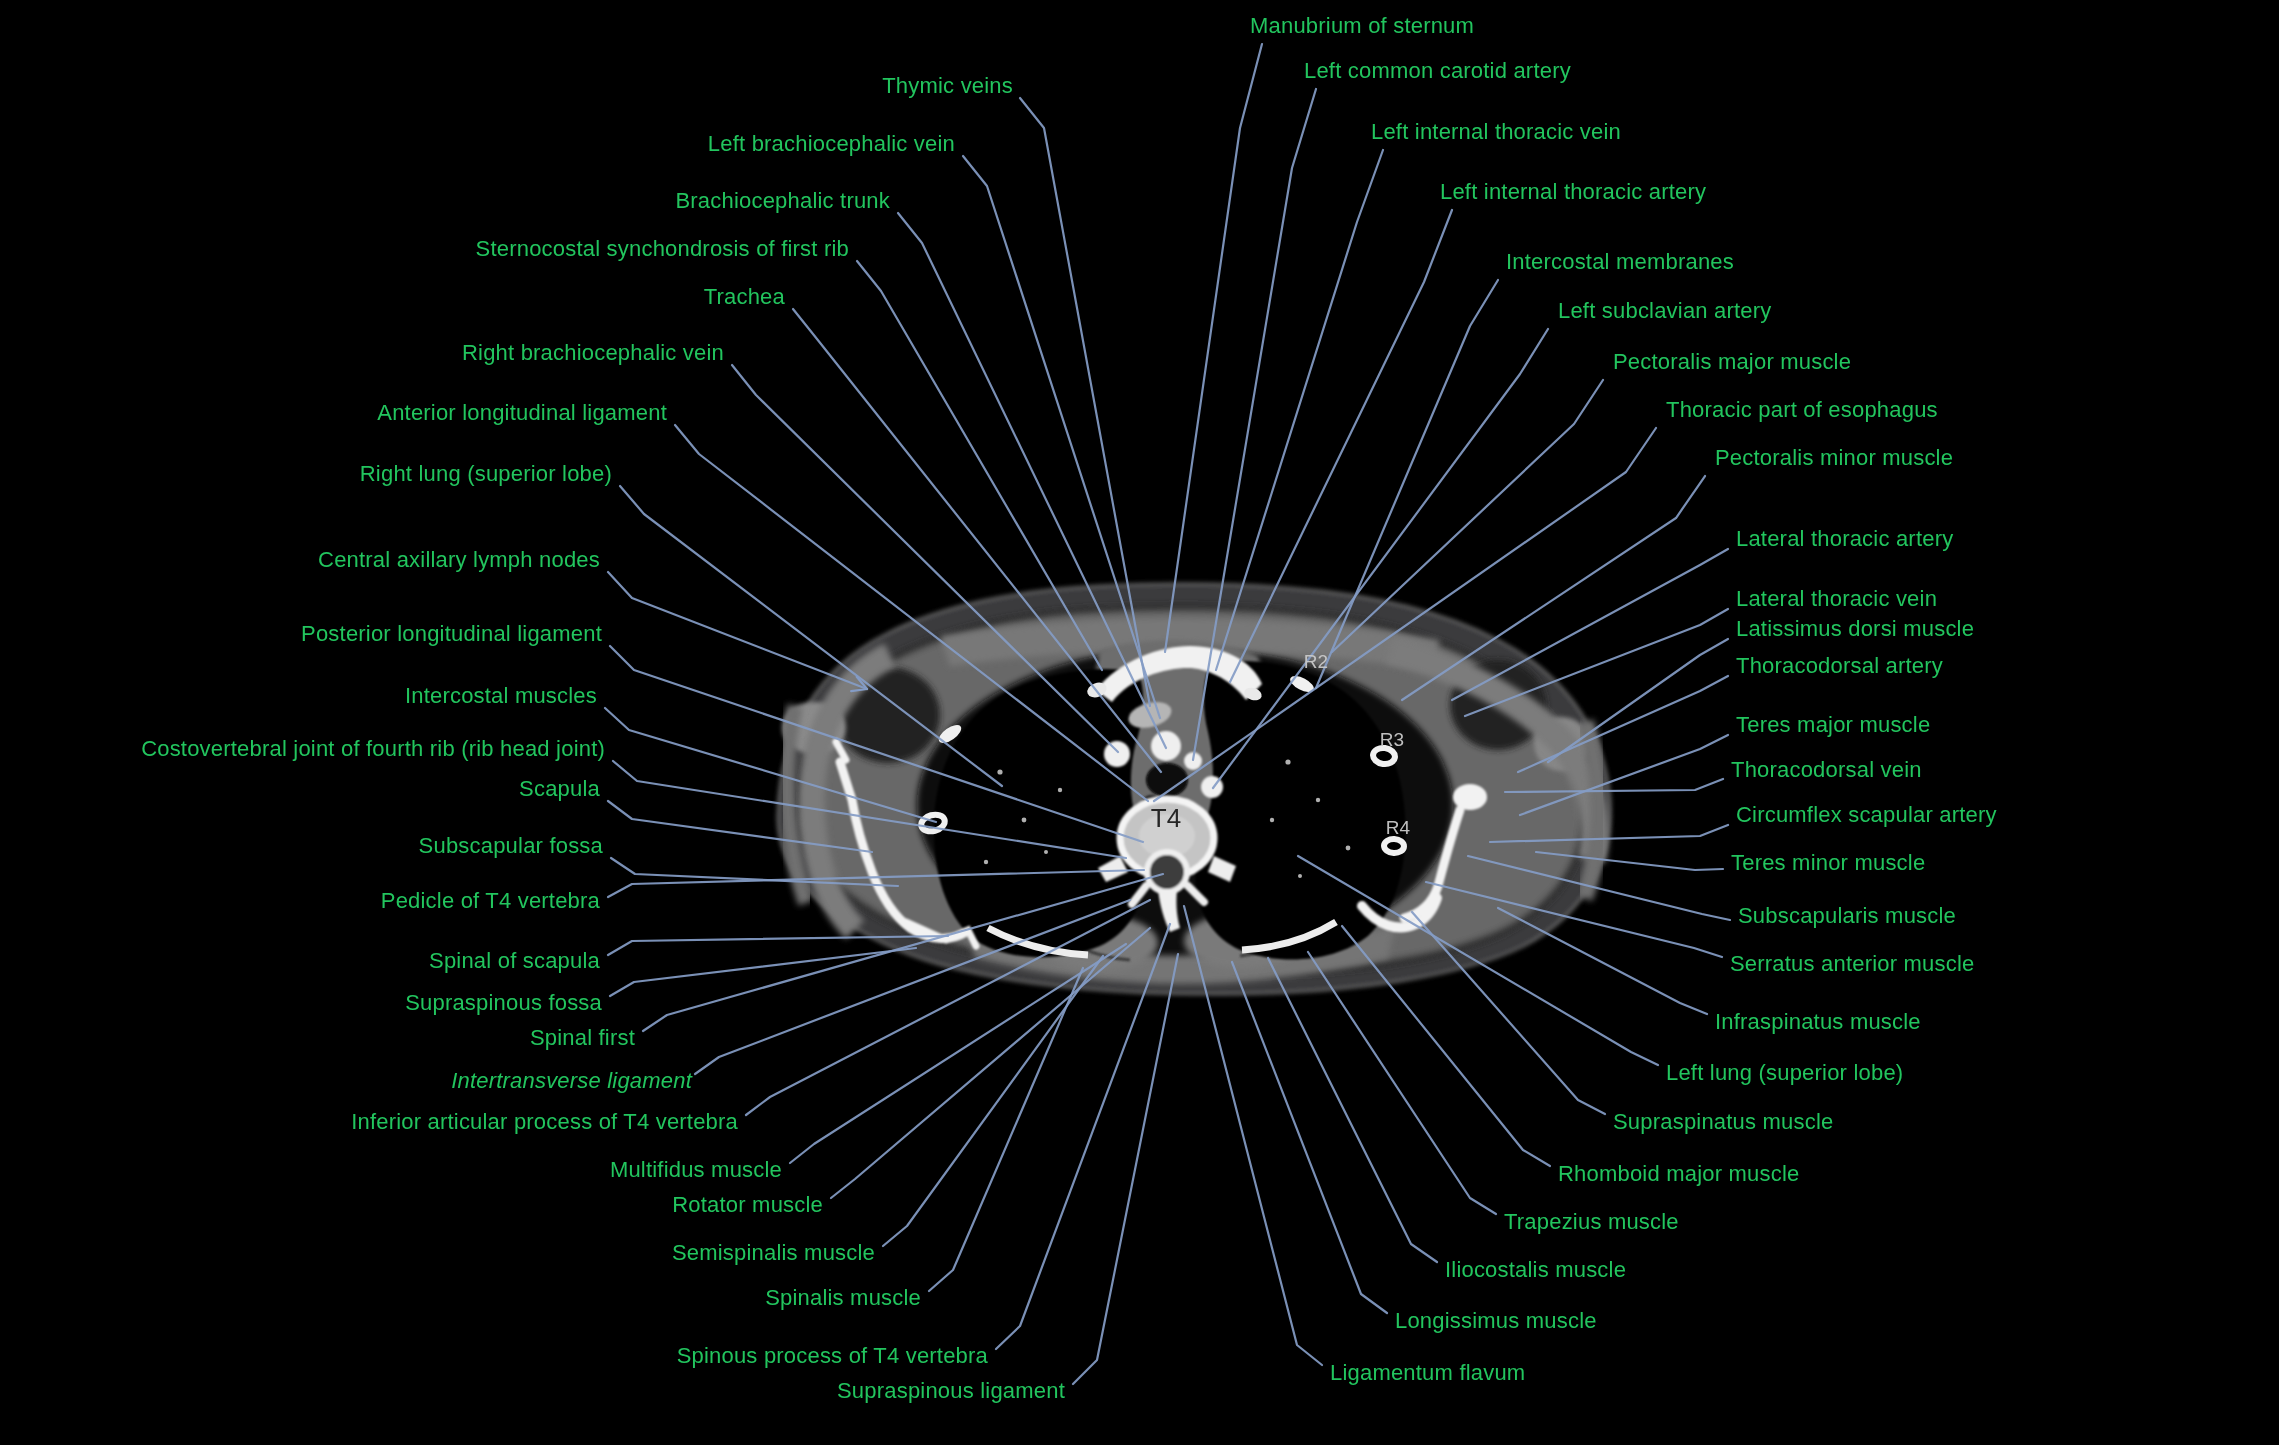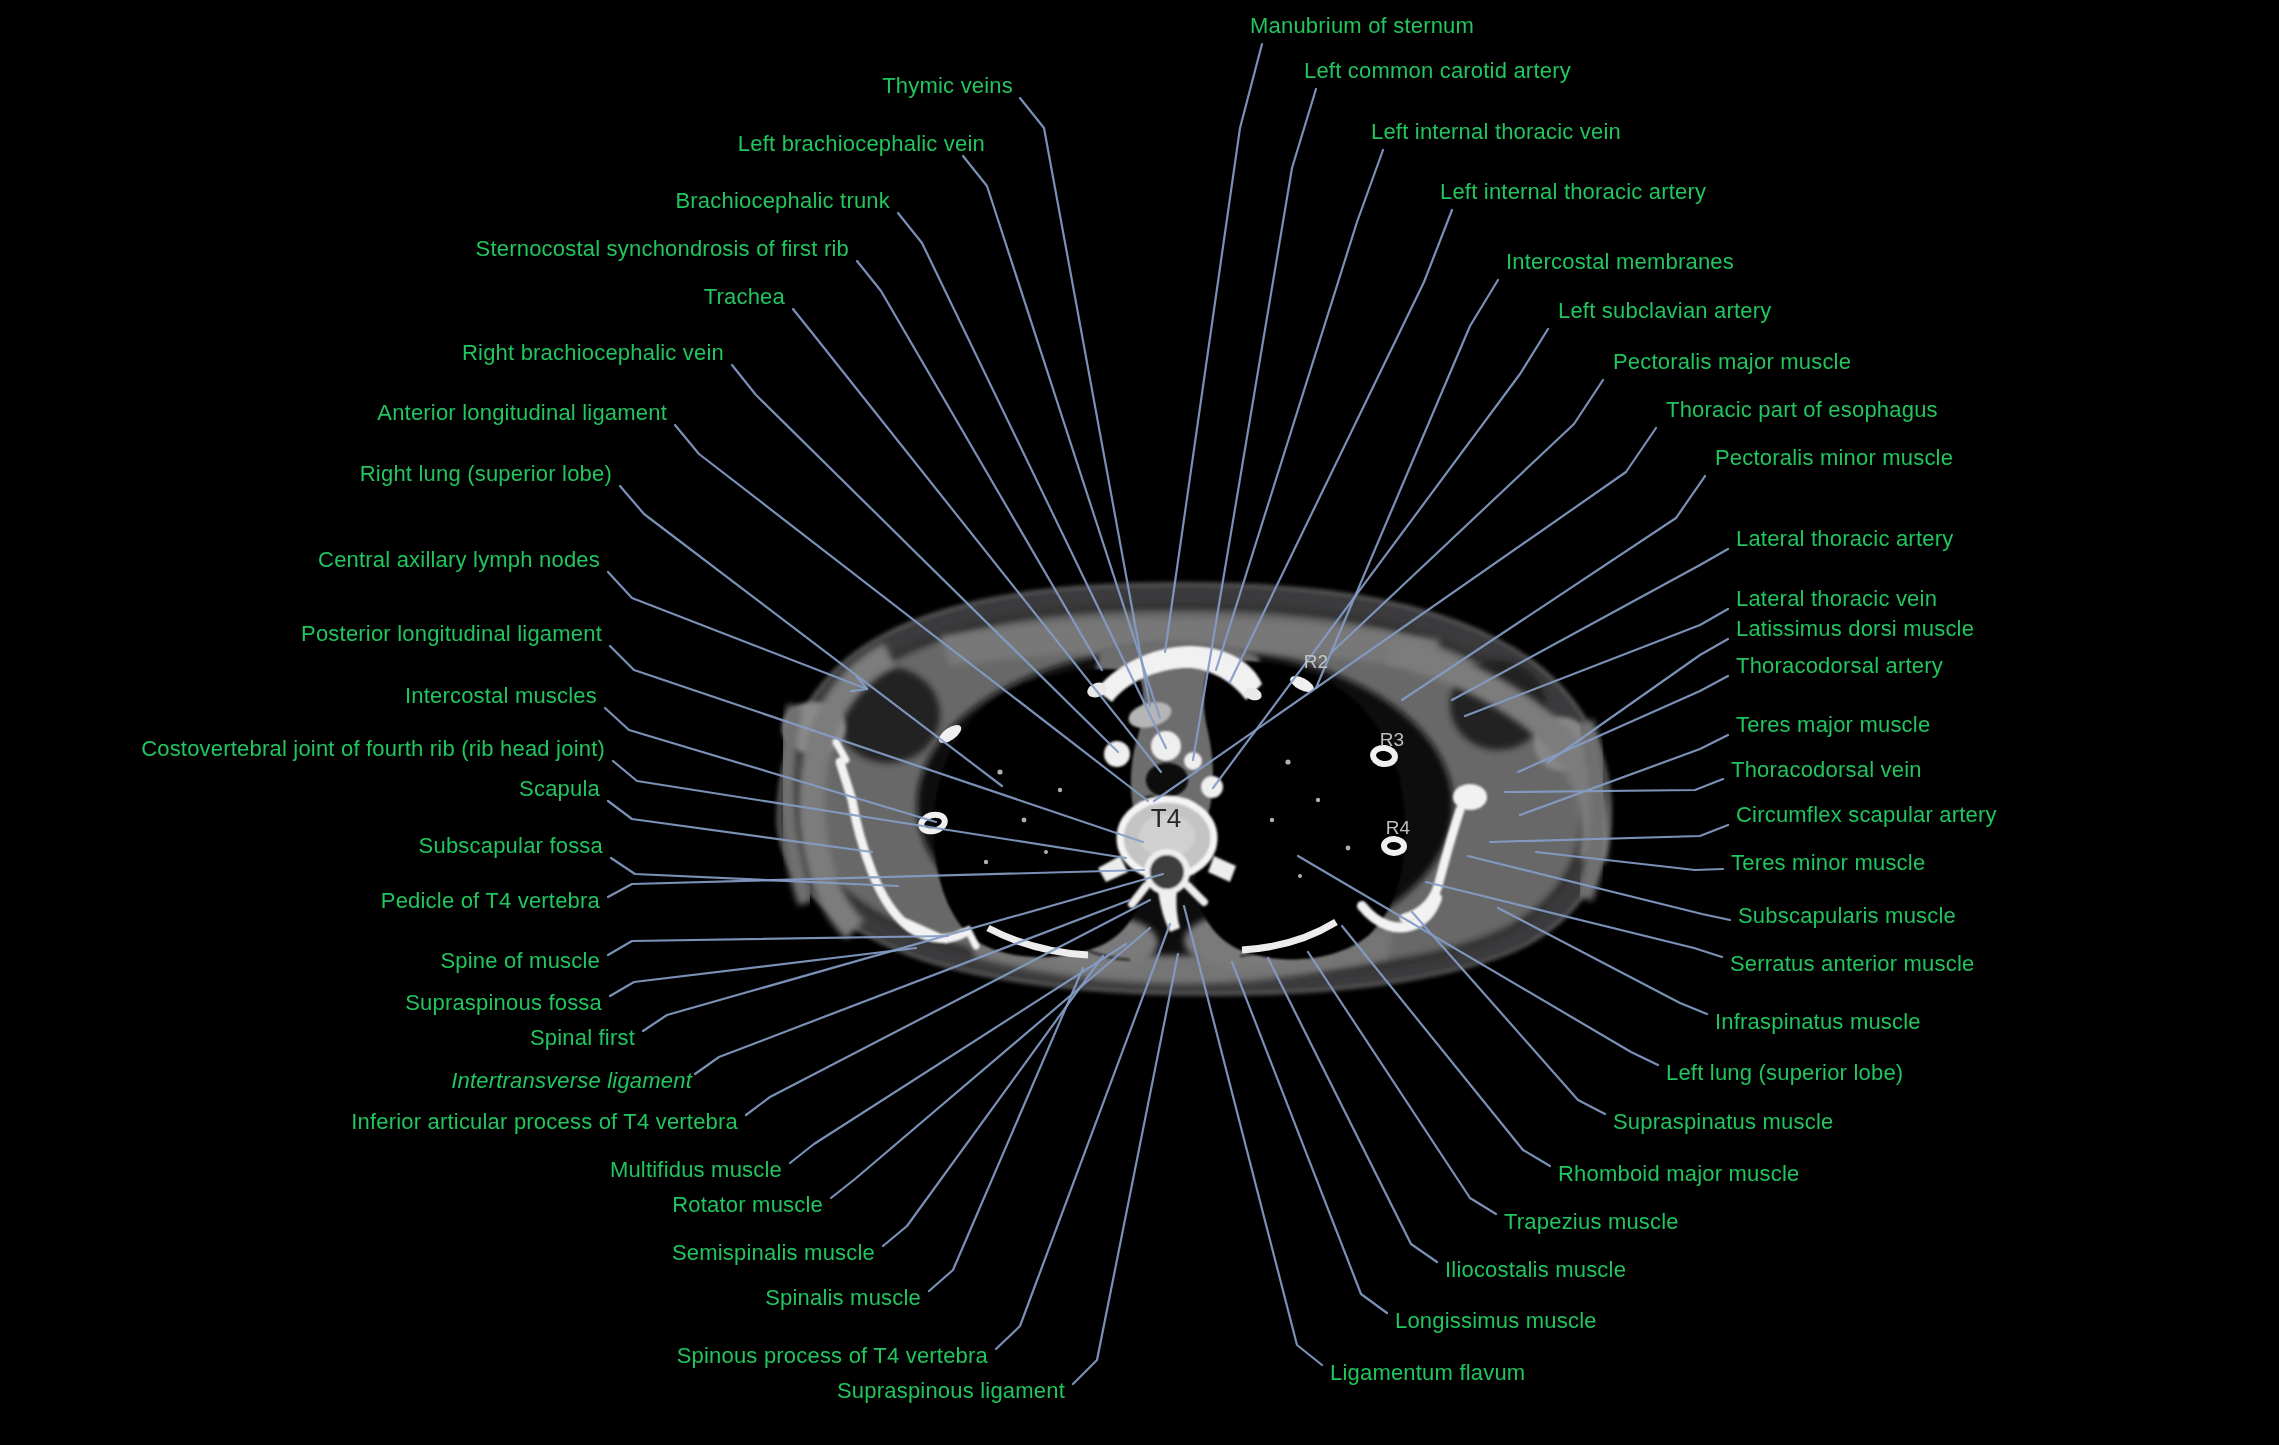--- a/index.html
+++ b/index.html
@@ -191,35 +191,35 @@
     <g id="ct-markers">
         <text x="1316" y="668" text-anchor="middle" class="ct-marker">R2</text>
         <text x="1392" y="746" text-anchor="middle" class="ct-marker">R3</text>
         <text x="1398" y="834" text-anchor="middle" class="ct-marker">R4</text>
         <text x="1166" y="827" text-anchor="middle" class="ct-marker dark">T4</text>
       </g>
   </svg>
 
   <div id="labels">
       <div class="anat-label align-right" style="left: 1013px; top: 86px;">Thymic veins</div>
-      <div class="anat-label align-right" style="left: 955px; top: 144px; margin-left: 30px;">Left brachiocephalic vein</div>
+      <div class="anat-label align-right" style="left: 955px; top: 144px;">Left brachiocephalic vein</div>
       <div class="anat-label align-right" style="left: 890px; top: 201px;">Brachiocephalic trunk</div>
       <div class="anat-label align-right" style="left: 849px; top: 249px;">Sternocostal synchondrosis of first rib</div>
       <div class="anat-label align-right" style="left: 785px; top: 297px;">Trachea</div>
       <div class="anat-label align-right" style="left: 724px; top: 353px;">Right brachiocephalic vein</div>
       <div class="anat-label align-right" style="left: 667px; top: 413px;">Anterior longitudinal ligament</div>
       <div class="anat-label align-right" style="left: 612px; top: 474px;">Right lung (superior lobe)</div>
       <div class="anat-label align-right" style="left: 600px; top: 560px;">Central axillary lymph nodes</div>
       <div class="anat-label align-right" style="left: 602px; top: 634px;">Posterior longitudinal ligament</div>
       <div class="anat-label align-right" style="left: 597px; top: 696px;">Intercostal muscles</div>
       <div class="anat-label align-right" style="left: 605px; top: 749px;">Costovertebral joint of fourth rib (rib head joint)</div>
       <div class="anat-label align-right" style="left: 600px; top: 789px;">Scapula</div>
       <div class="anat-label align-right" style="left: 603px; top: 846px;">Subscapular fossa</div>
       <div class="anat-label align-right" style="left: 600px; top: 901px;">Pedicle of T4 vertebra</div>
-      <div class="anat-label align-right" style="left: 600px; top: 961px;">Spine of muscle</div>
+      <div class="anat-label align-right" style="left: 600px; top: 961px;">Spinal of scapula</div>
       <div class="anat-label align-right" style="left: 602px; top: 1003px;">Supraspinous fossa</div>
       <div class="anat-label align-right" style="left: 635px; top: 1038px;">Spinal first</div>
       <div class="anat-label align-right" style="left: 692px; top: 1081px; font-style: italic;">Intertransverse ligament</div>
       <div class="anat-label align-right" style="left: 738px; top: 1122px;">Inferior articular process of T4 vertebra</div>
       <div class="anat-label align-right" style="left: 782px; top: 1170px;">Multifidus muscle</div>
       <div class="anat-label align-right" style="left: 823px; top: 1205px;">Rotator muscle</div>
       <div class="anat-label align-right" style="left: 875px; top: 1253px;">Semispinalis muscle</div>
       <div class="anat-label align-right" style="left: 921px; top: 1298px;">Spinalis muscle</div>
       <div class="anat-label align-right" style="left: 988px; top: 1356px;">Spinous process of T4 vertebra</div>
       <div class="anat-label align-right" style="left: 1065px; top: 1391px;">Supraspinous ligament</div>

